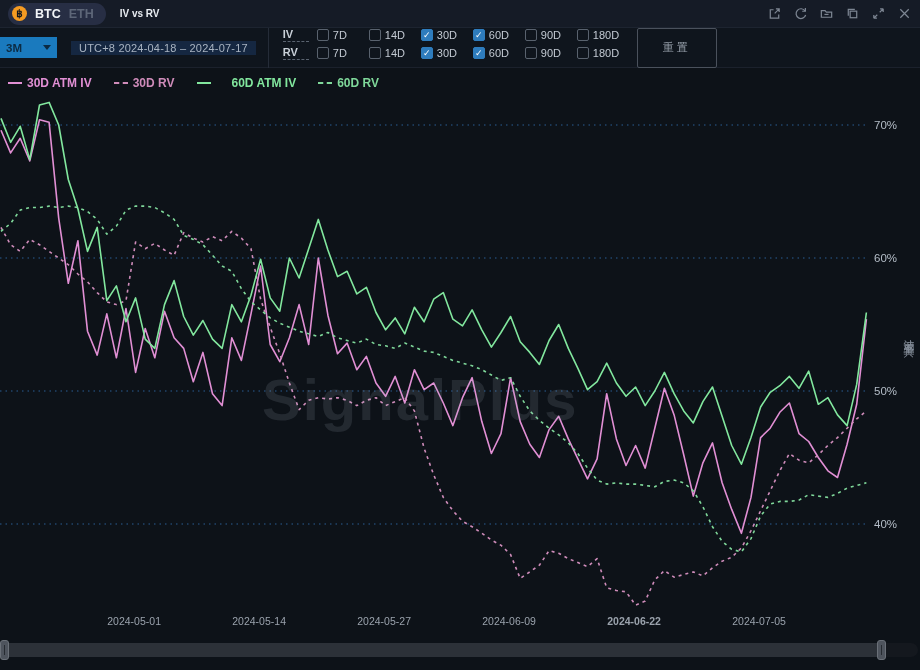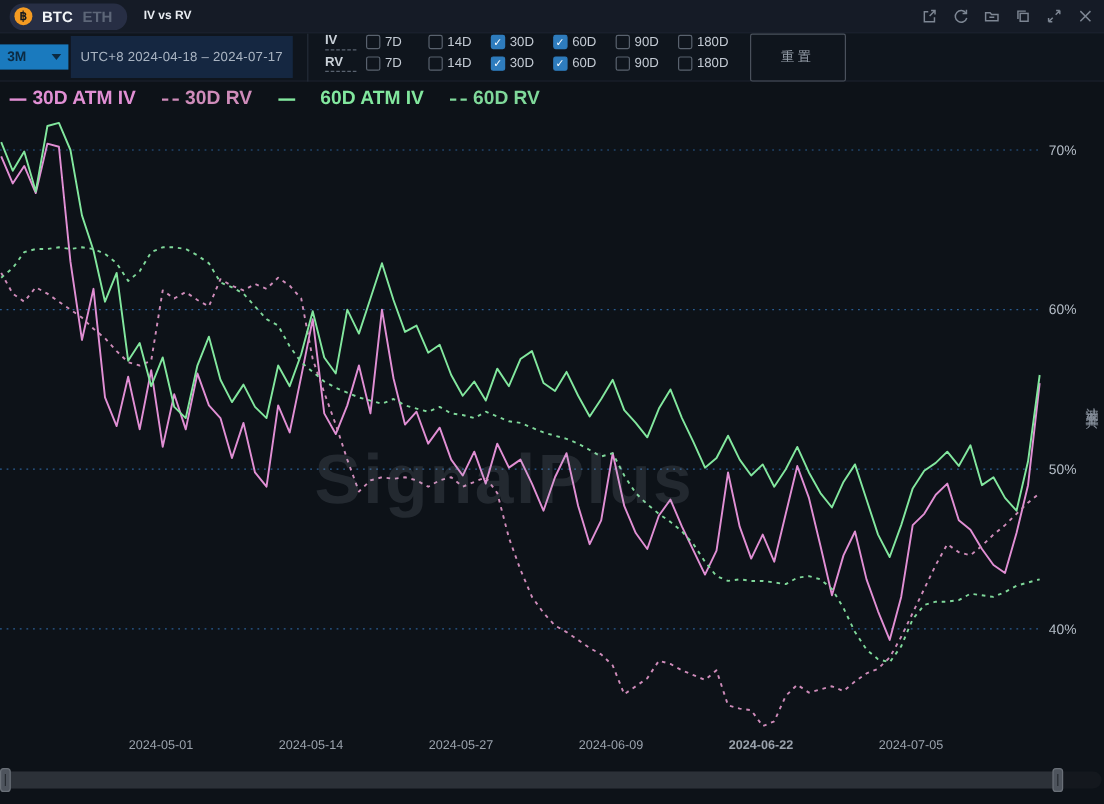--- a/index.html
+++ b/index.html
@@ -13,35 +13,35 @@
   .coin-btc { color:#f2f5f8; font-weight:bold; font-size:12.5px; cursor:pointer; }
   .coin-eth { color:#5d6678; font-weight:bold; font-size:12.5px; cursor:pointer; }
   .panel-title { margin-left:14px; color:#e8ecf1; font-weight:bold; font-size:10px; }
   .tb-icons { margin-left:auto; display:flex; align-items:center; gap:11px; }
   .tb-icons svg { display:block; cursor:pointer; }
 
   
   .toolbar { height:40px; background:#0f151d; display:flex; align-items:center; border-bottom:1px solid #1b212c; position:relative; }
   .range-select { display:flex; align-items:center; justify-content:space-between; width:57px; height:21px; background:#1a7abe; color:#0c2b43; font-weight:bold; font-size:11.5px; padding:0 6px; cursor:pointer; }
   .caret { width:0; height:0; border-left:4px solid transparent; border-right:4px solid transparent; border-top:5px solid #0c2b43; }
-  .date-range { height:35px; background:#152741; color:#a9b4c2; font-size:11px; display:flex; align-items:center; padding:0 8px; margin-left:2px; letter-spacing:.2px; cursor:pointer; }
+  .date-range { height:14px; background:#152741; color:#a9b4c2; font-size:11px; display:flex; align-items:center; padding:0 8px; margin-left:14px; letter-spacing:.2px; cursor:pointer; }
   .cb-panel { display:flex; margin-left:12px; padding-left:14px; border-left:1px solid #252c38; height:40px; }
   .cb-rows { display:flex; flex-direction:column; gap:3px; }
   .cb-row { display:flex; align-items:center; height:15px; }
   .cb-group-label { width:26px; color:#c9d0d8; font-size:11px; font-weight:bold; border-bottom:1px dashed #5a6370; line-height:13px; cursor:default; }
   .cb-item { display:flex; align-items:center; width:44px; margin-left:8px; cursor:pointer; }
   .cb-item.wide { width:50px; }
   .cb-box { width:12px; height:12px; border:1px solid #59626e; border-radius:2px; background:transparent; margin-right:4px; font-size:9px; line-height:10px; text-align:center; color:#fff; }
   .cb-box.checked { background:#2e7cbd; border-color:#2e7cbd; }
   .cb-text { color:#c3cad3; font-size:11px; }
   .reset-btn { margin-left:10px; border:1px solid #4a515c; color:#98a1ac; background:transparent; font-size:11px; padding:3px 25px; letter-spacing:3px; border-radius:2px; cursor:pointer; font-family:"Liberation Sans", sans-serif; }
 
   
   .legend { height:30px; display:flex; align-items:center; gap:22px; padding:0 8px; }
-  .legend-item { display:flex; align-items:center; gap:5px; font-size:16px; font-weight:bold; cursor:pointer; }
+  .legend-item { display:flex; align-items:center; gap:5px; font-size:12px; font-weight:bold; cursor:pointer; }
   .legend-marker { width:14px; height:0; }
 
   
   .chart-wrap { position:relative; height:512px; }
   .watermark { position:absolute; left:262px; top:268px; font-size:58px; font-weight:bold; color:rgba(170,182,196,0.14); letter-spacing:2px; pointer-events:none; }
   .side-label { position:absolute; right:4px; top:232px; writing-mode:vertical-rl; color:#848d99; font-size:11px; letter-spacing:2px; }
 
   
   .xaxis { position:relative; height:26px; }
   .x-tick { position:absolute; top:5px; width:70px; text-align:right; color:#9aa2ac; font-size:10.5px; }

